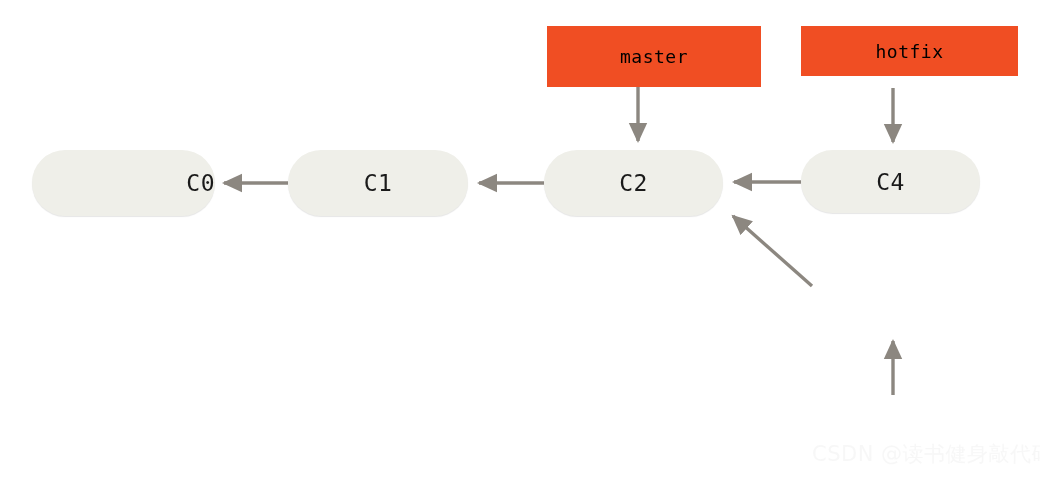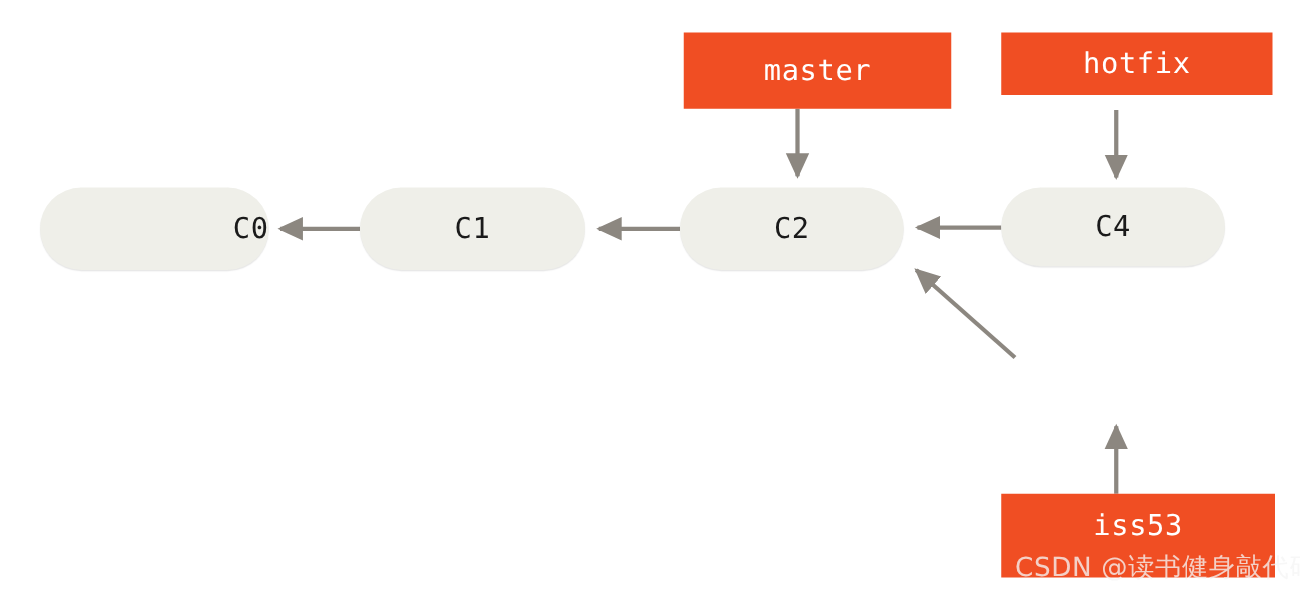--- a/index.html
+++ b/index.html
@@ -39,23 +39,23 @@
     letter-spacing: 0.5px;
     box-shadow: 0 1px 1px rgba(0,0,0,0.10);
   }
   .branch {
     position: absolute;
     box-sizing: border-box;
     background: #F04E23;
     display: flex;
     align-items: center;
     justify-content: center;
-    color: #ffffff;
+    color: #000000;
     font-family: "DejaVu Sans Mono", "Liberation Mono", monospace;
-    font-size: 23px;
+    font-size: 18px;
     letter-spacing: 0.5px;
   }
   .watermark {
     position: absolute;
     font-family: "DejaVu Sans", "Liberation Sans", sans-serif;
     font-size: 21px;
     color: rgba(245,245,245,0.78);
     white-space: nowrap;
     letter-spacing: 0.5px;
     pointer-events: none;
@@ -106,19 +106,16 @@
 
 
   <div class="branch" style="left:547px; top:26px; width:214px; height:61px;">
     <span>master</span>
   </div>
 
   <div class="branch" style="left:801px; top:26px; width:217px; height:50px;">
     <span>hotfix</span>
   </div>
 
-  <div class="branch" style="left:801px; top:395px; width:219px; height:67px; align-items:flex-start; padding-top:13px;">
-    <span>iss53</span>
-  </div>
 
   <div class="watermark" style="left:812px; top:440px;">CSDN @读书健身敲代码</div>
 
 </div>
 
 </body></html>

